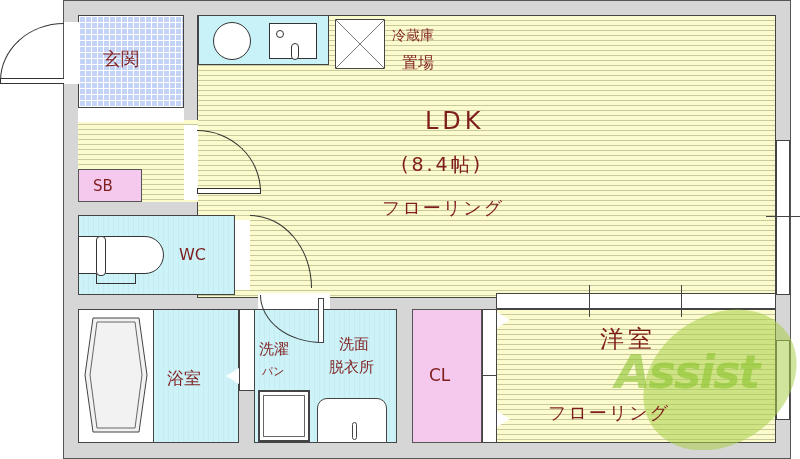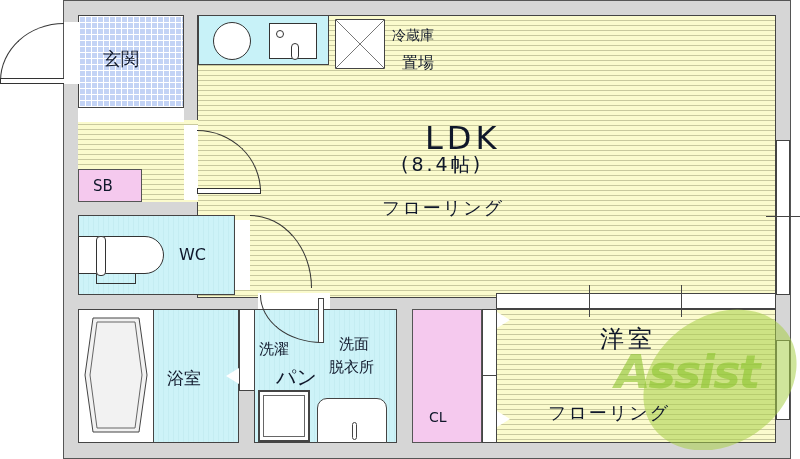--- a/index.html
+++ b/index.html
@@ -3,21 +3,21 @@
 <meta charset="utf-8">
 <style>
   html,body{margin:0;padding:0;background:#fff;}
   body{width:800px;height:459px;position:relative;overflow:hidden;font-family:"DejaVu Sans","Liberation Sans",sans-serif;}
   .abs{position:absolute;box-sizing:border-box;}
   .wall{background:#d6d6d6;}
   .floor-y{background-color:#fbfbcd;background-image:repeating-linear-gradient(to bottom,#fbfbcd 0px,#fbfbcd 4px,#c9c99e 4px,#c9c99e 5px);}
   .floor-c{background:#cdf3f8;background-image:repeating-linear-gradient(to right,#cdf3f8 0,#cdf3f8 4px,#c4edf2 4px,#c4edf2 5px);}
   .tile{background-color:#c3d3f5;background-image:linear-gradient(#fff 1px,transparent 1px),linear-gradient(90deg,#fff 1px,transparent 1px);background-size:6px 6px;}
   .pink{background:#f5c9ee;border:1px solid #555;}
-  .label{position:absolute;color:#0f172a;white-space:nowrap;text-align:center;}
+  .label{position:absolute;color:#7f1d1d;white-space:nowrap;text-align:center;}
   .border{border:1px solid #444;}
 </style>
 </head>
 <body>
 
 <div class="abs" style="left:0;top:0;width:800px;height:459px;">
 
   <div class="abs wall" style="left:63px;top:0;width:728px;height:459px;border:1px solid #555;"></div>
 
   <div class="abs floor-y border" style="left:197px;top:15px;width:579px;height:283px;"></div>
@@ -42,21 +42,21 @@
     <svg width="50" height="50">
         <rect x="0.5" y="0.5" width="49" height="49" fill="#fff" stroke="#444"></rect>
         <line x1="0" y1="0" x2="50" y2="50" stroke="#777"></line>
         <line x1="50" y1="0" x2="0" y2="50" stroke="#777"></line>
       </svg>
   </div>
   <div class="label" style="left:392px;top:27px;font-size:14px;">冷蔵庫</div>
   <div class="label" style="left:402px;top:53px;font-size:16px;">置場</div>
 
 
-  <div class="label" style="left:425px;top:119px;font-size:32px;letter-spacing:4px;">LDK</div>
+  <div class="label" style="left:425px;top:107px;font-size:24px;letter-spacing:4px;">LDK</div>
   <div class="label" style="left:401px;top:152px;font-size:19px;letter-spacing:3px;">(8.4帖)</div>
   <div class="label" style="left:382px;top:196px;font-size:18px;letter-spacing:2px;">フローリング</div>
 
   <div class="abs" style="left:184px;top:125px;width:14px;height:75px;background:#fff;"></div>
   <div class="abs" style="left:197px;top:130px;width:64px;height:62px;border-top:1px solid #333;border-right:1px solid #333;border-top-right-radius:64px 62px;"></div>
   <div class="abs" style="left:197px;top:188px;width:64px;height:6px;background:#fff;border:1px solid #333;"></div>
 
   <div class="abs pink" style="left:78px;top:169px;width:64px;height:33px;"></div>
   <div class="label" style="left:93px;top:177px;font-size:15px;">SB</div>
 
@@ -81,30 +81,30 @@
   </div>
   <div class="label" style="left:167px;top:367px;font-size:17px;">浴室</div>
   <div class="abs" style="left:239px;top:309px;width:16px;height:82px;background:#fff;border:1px solid #444;"></div>
   <div class="abs" style="left:226px;top:368px;width:0;height:0;border-top:8px solid transparent;border-bottom:8px solid transparent;border-right:13px solid #fff;"></div>
 
   <div class="abs floor-c border" style="left:254px;top:309px;width:143px;height:134px;"></div>
   <div class="abs" style="left:258px;top:293px;width:72px;height:16px;background:#fff;"></div>
   <div class="abs" style="left:260px;top:295px;width:62px;height:48px;border-bottom:1px solid #333;border-left:1px solid #333;border-bottom-left-radius:62px 48px;"></div>
   <div class="abs" style="left:318px;top:298px;width:6px;height:45px;background:#fff;border:1px solid #444;"></div>
   <div class="label" style="left:259px;top:340px;font-size:15px;">洗濯</div>
-  <div class="label" style="left:276px;top:364px;font-size:20px;">パン</div>
+  <div class="label" style="left:262px;top:364px;font-size:11px;">パン</div>
   <div class="label" style="left:339px;top:335px;font-size:15px;">洗面</div>
   <div class="label" style="left:329px;top:358px;font-size:15px;">脱衣所</div>
   <div class="abs" style="left:258px;top:390px;width:52px;height:52px;background:#fff;border:2px solid #444;"></div>
   <div class="abs" style="left:263px;top:395px;width:42px;height:42px;border:1px solid #666;"></div>
   <div class="abs" style="left:317px;top:398px;width:70px;height:45px;background:#fff;border:1px solid #444;border-radius:10px 10px 0 0;"></div>
   <div class="abs" style="left:352px;top:422px;width:5px;height:18px;border:1px solid #444;border-radius:3px;"></div>
 
   <div class="abs pink" style="left:412px;top:309px;width:70px;height:134px;"></div>
-  <div class="label" style="left:429px;top:365px;font-size:14px;margin-top:44px;">CL</div>
+  <div class="label" style="left:429px;top:365px;font-size:17px;">CL</div>
   <div class="abs" style="left:482px;top:309px;width:15px;height:134px;background:#fff;border:1px solid #444;"></div>
   <div class="abs" style="left:482px;top:375px;width:15px;height:1px;background:#444;"></div>
 
   <div class="abs floor-y border" style="left:496px;top:309px;width:280px;height:134px;"></div>
   <div class="abs" style="left:496px;top:293px;width:280px;height:16px;background:#fff;border:1px solid #444;"></div>
   <div class="abs" style="left:589px;top:285px;width:1px;height:32px;background:#444;"></div>
   <div class="abs" style="left:681px;top:285px;width:1px;height:32px;background:#444;"></div>
   <div class="abs" style="left:497px;top:312px;width:0;height:0;border-top:8px solid transparent;border-bottom:8px solid transparent;border-left:13px solid #fff;"></div>
   <div class="abs" style="left:497px;top:411px;width:0;height:0;border-top:8px solid transparent;border-bottom:8px solid transparent;border-left:13px solid #fff;"></div>
   <div class="abs" style="left:776px;top:340px;width:14px;height:80px;background:#fff;border:1px solid #444;"></div>

